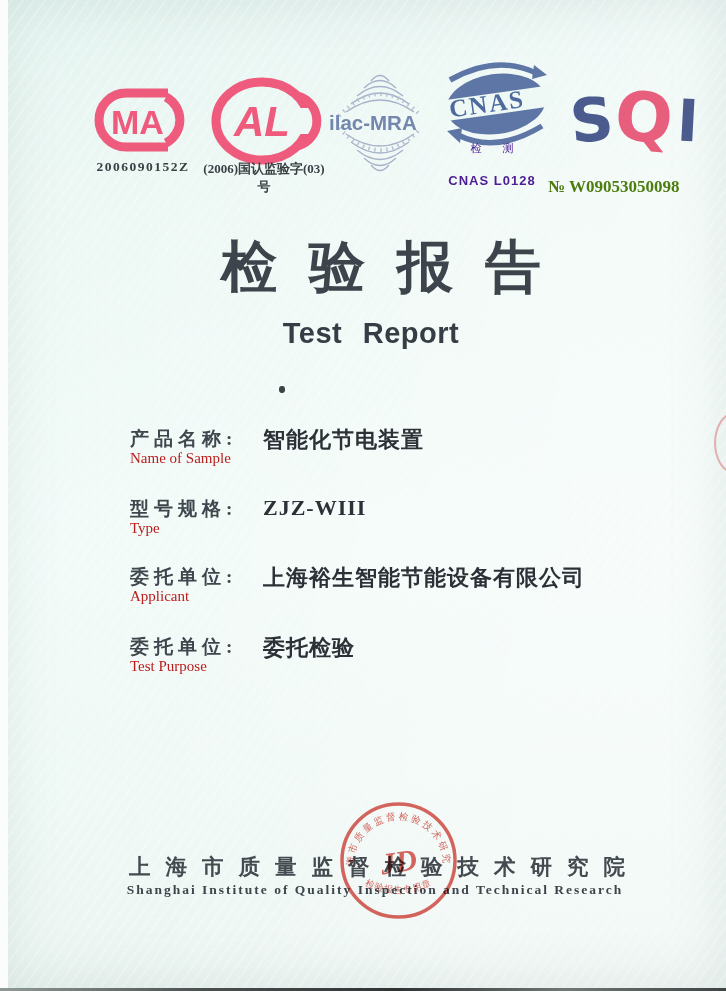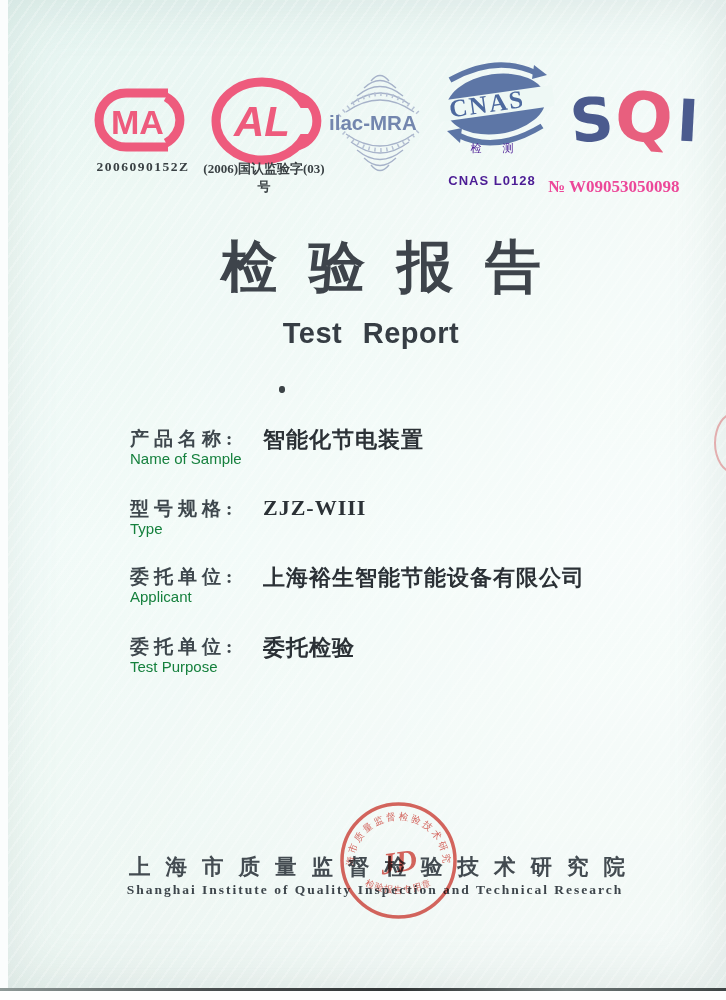--- a/index.html
+++ b/index.html
@@ -25,36 +25,36 @@
   .cal-code{left:202px;top:160px;width:124px;font-size:13px;letter-spacing:0;}
   .cnas-caption{position:absolute;left:434px;top:141px;width:116px;text-align:center;color:#4c1d95;}
   .cnas-caption .l1{font-size:11px;letter-spacing:9px;padding-left:9px;}
   .cnas-caption .l2{font-size:13px;font-weight:bold;letter-spacing:1px;margin-top:17px;}
   .sqi{position:absolute;left:570px;top:78px;width:146px;height:86px;white-space:nowrap;
     font-family:"DejaVu Sans",sans-serif;font-weight:bold;line-height:80px;}
   .sqi span{display:inline-block;}
   .sqi .s{color:#4b5b8e;font-size:60px;transform:rotate(-5deg);}
   .sqi .q{color:#e85f7e;font-size:68px;margin-left:2px;transform:rotate(4deg);}
   .sqi .i{color:#4b5b8e;font-size:58px;margin-left:4px;transform:rotate(3deg);}
-  .report-no{position:absolute;left:548px;top:177px;width:178px;color:#ec4899;
+  .report-no{position:absolute;left:548px;top:177px;width:178px;color:#4d7c0f;
     font-family:"Liberation Serif","DejaVu Serif",serif;font-weight:bold;font-size:17px;}
 
   .title-zh{position:absolute;left:18px;right:-18px;top:230px;text-align:center;
     font-size:56px;font-weight:600;color:#3e444b;letter-spacing:32px;padding-left:32px;}
   .title-en{position:absolute;left:8px;right:-8px;top:317px;text-align:center;
     font-size:29px;font-weight:bold;color:#363d44;letter-spacing:.5px;word-spacing:12px;}
   .dot{position:absolute;left:279px;top:386px;width:6px;height:7px;border-radius:45%;background:#3c4347;}
 
   .field{position:absolute;left:0;width:726px;height:50px;}
   .field .zh{position:absolute;left:130px;top:0;font-size:19px;font-weight:600;color:#3e474d;
     letter-spacing:5px;font-family:"Liberation Serif","DejaVu Serif",serif;}
   .field .val{position:absolute;left:263px;top:-1px;font-size:22px;font-weight:bold;color:#2b3136;
     letter-spacing:1px;font-family:"Liberation Serif","DejaVu Serif",serif;}
-  .field .en{position:absolute;left:130px;top:24px;font-size:15px;color:#15803d;
-    font-family:Liberation Sans, sans-serif;}
+  .field .en{position:absolute;left:130px;top:24px;font-size:15px;color:#b91c1c;
+    font-family:Liberation Serif, serif;}
 
   .footer-zh{position:absolute;left:14px;right:-14px;top:852px;text-align:center;
     font-size:21.5px;font-weight:600;color:#434b51;letter-spacing:15px;padding-left:15px;}
   .footer-en{position:absolute;left:12px;right:-12px;top:882px;text-align:center;
     font-family:"Liberation Serif","DejaVu Serif",serif;font-weight:bold;font-size:13.5px;
     color:#3d454b;letter-spacing:2px;}
 
   .stamp{position:absolute;left:336px;top:798px;opacity:.82;mix-blend-mode:multiply;}
   .red-arc{position:absolute;left:714px;top:412px;width:38px;height:58px;border-radius:50%;
     border:2px solid rgba(212,76,80,.42);}

